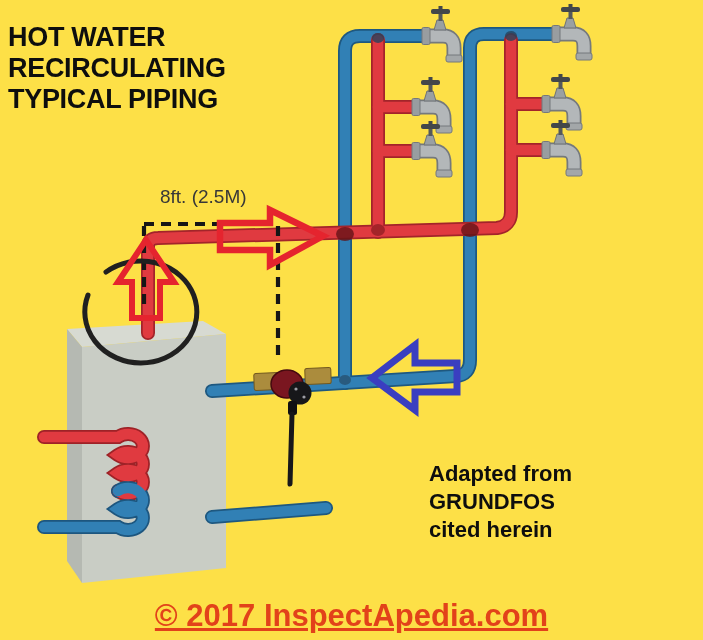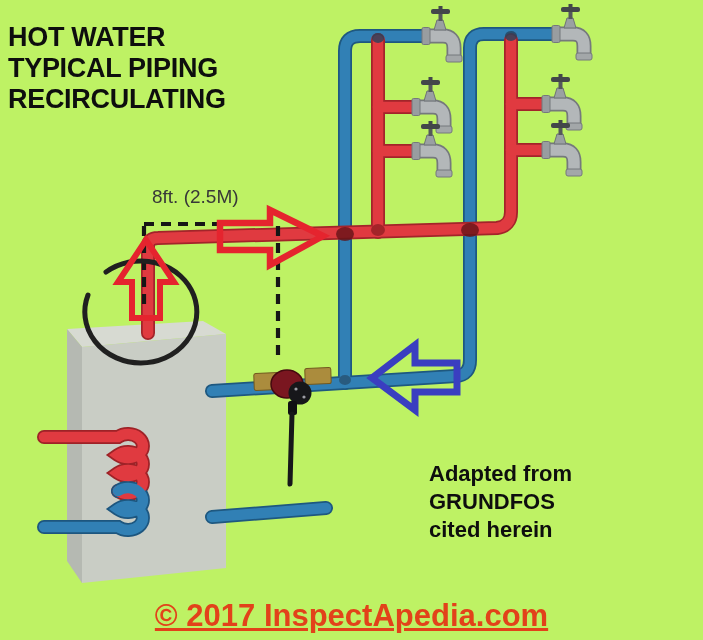--- a/index.html
+++ b/index.html
@@ -1,28 +1,28 @@
 <!DOCTYPE html>
 <html><head>
 <meta charset="utf-8">
 <style>
   html,body{margin:0;padding:0;background:#d9dad7;}
   .canvas{
     position:relative;width:703px;height:640px;overflow:hidden;
-    background:#bef264;
+    background:#fde047;
     font-family:"Liberation Sans", sans-serif;
   }
   .canvas svg{position:absolute;left:0;top:0;}
   .title{
     position:absolute;left:8px;top:22px;
     font-size:27px;font-weight:bold;line-height:31px;
     letter-spacing:-0.3px;color:#0e0e0e;
   }
   .distance-label{
-    position:absolute;left:152px;top:186px;
+    position:absolute;left:160px;top:186px;
     font-size:19px;color:#383838;
   }
   .attribution{
     position:absolute;left:415px;top:460px;
     font-size:22px;font-weight:bold;line-height:28px;color:#0e0e0e;margin-left:14px;
   }
   .copyright{
     position:absolute;left:0;right:0;top:598px;text-align:center;
     font-size:31px;font-weight:bold;color:#e2421a;text-decoration:underline;
   }
@@ -129,22 +129,22 @@
 
     <g fill="none" stroke-linejoin="miter">
       <path d="M132,318 V282 H118 L146,240 L174,282 H160 V318 Z" stroke="#e5242e" stroke-width="6"></path>
       <path d="M220,223 H270 V210 L323,236 L270,265 V250 H220 Z" stroke="#e5242e" stroke-width="6.5"></path>
       <path d="M457,363 H415 V345 L372,378 L415,410 V392 H457 Z" stroke="#3a3ec0" stroke-width="7"></path>
     </g>
   </svg>
 
   <div class="title">
     <div>HOT WATER</div>
+    <div>RECIRCULATING</div>
     <div>TYPICAL PIPING</div>
-    <div>RECIRCULATING</div>
   </div>
 
   <div class="distance-label">8ft. (2.5M)</div>
 
   <div class="attribution">
     <div>Adapted from GRUNDFOS</div>
     <div>cited herein</div>
   </div>
 
   <div class="copyright">© 2017 InspectApedia.com</div>

